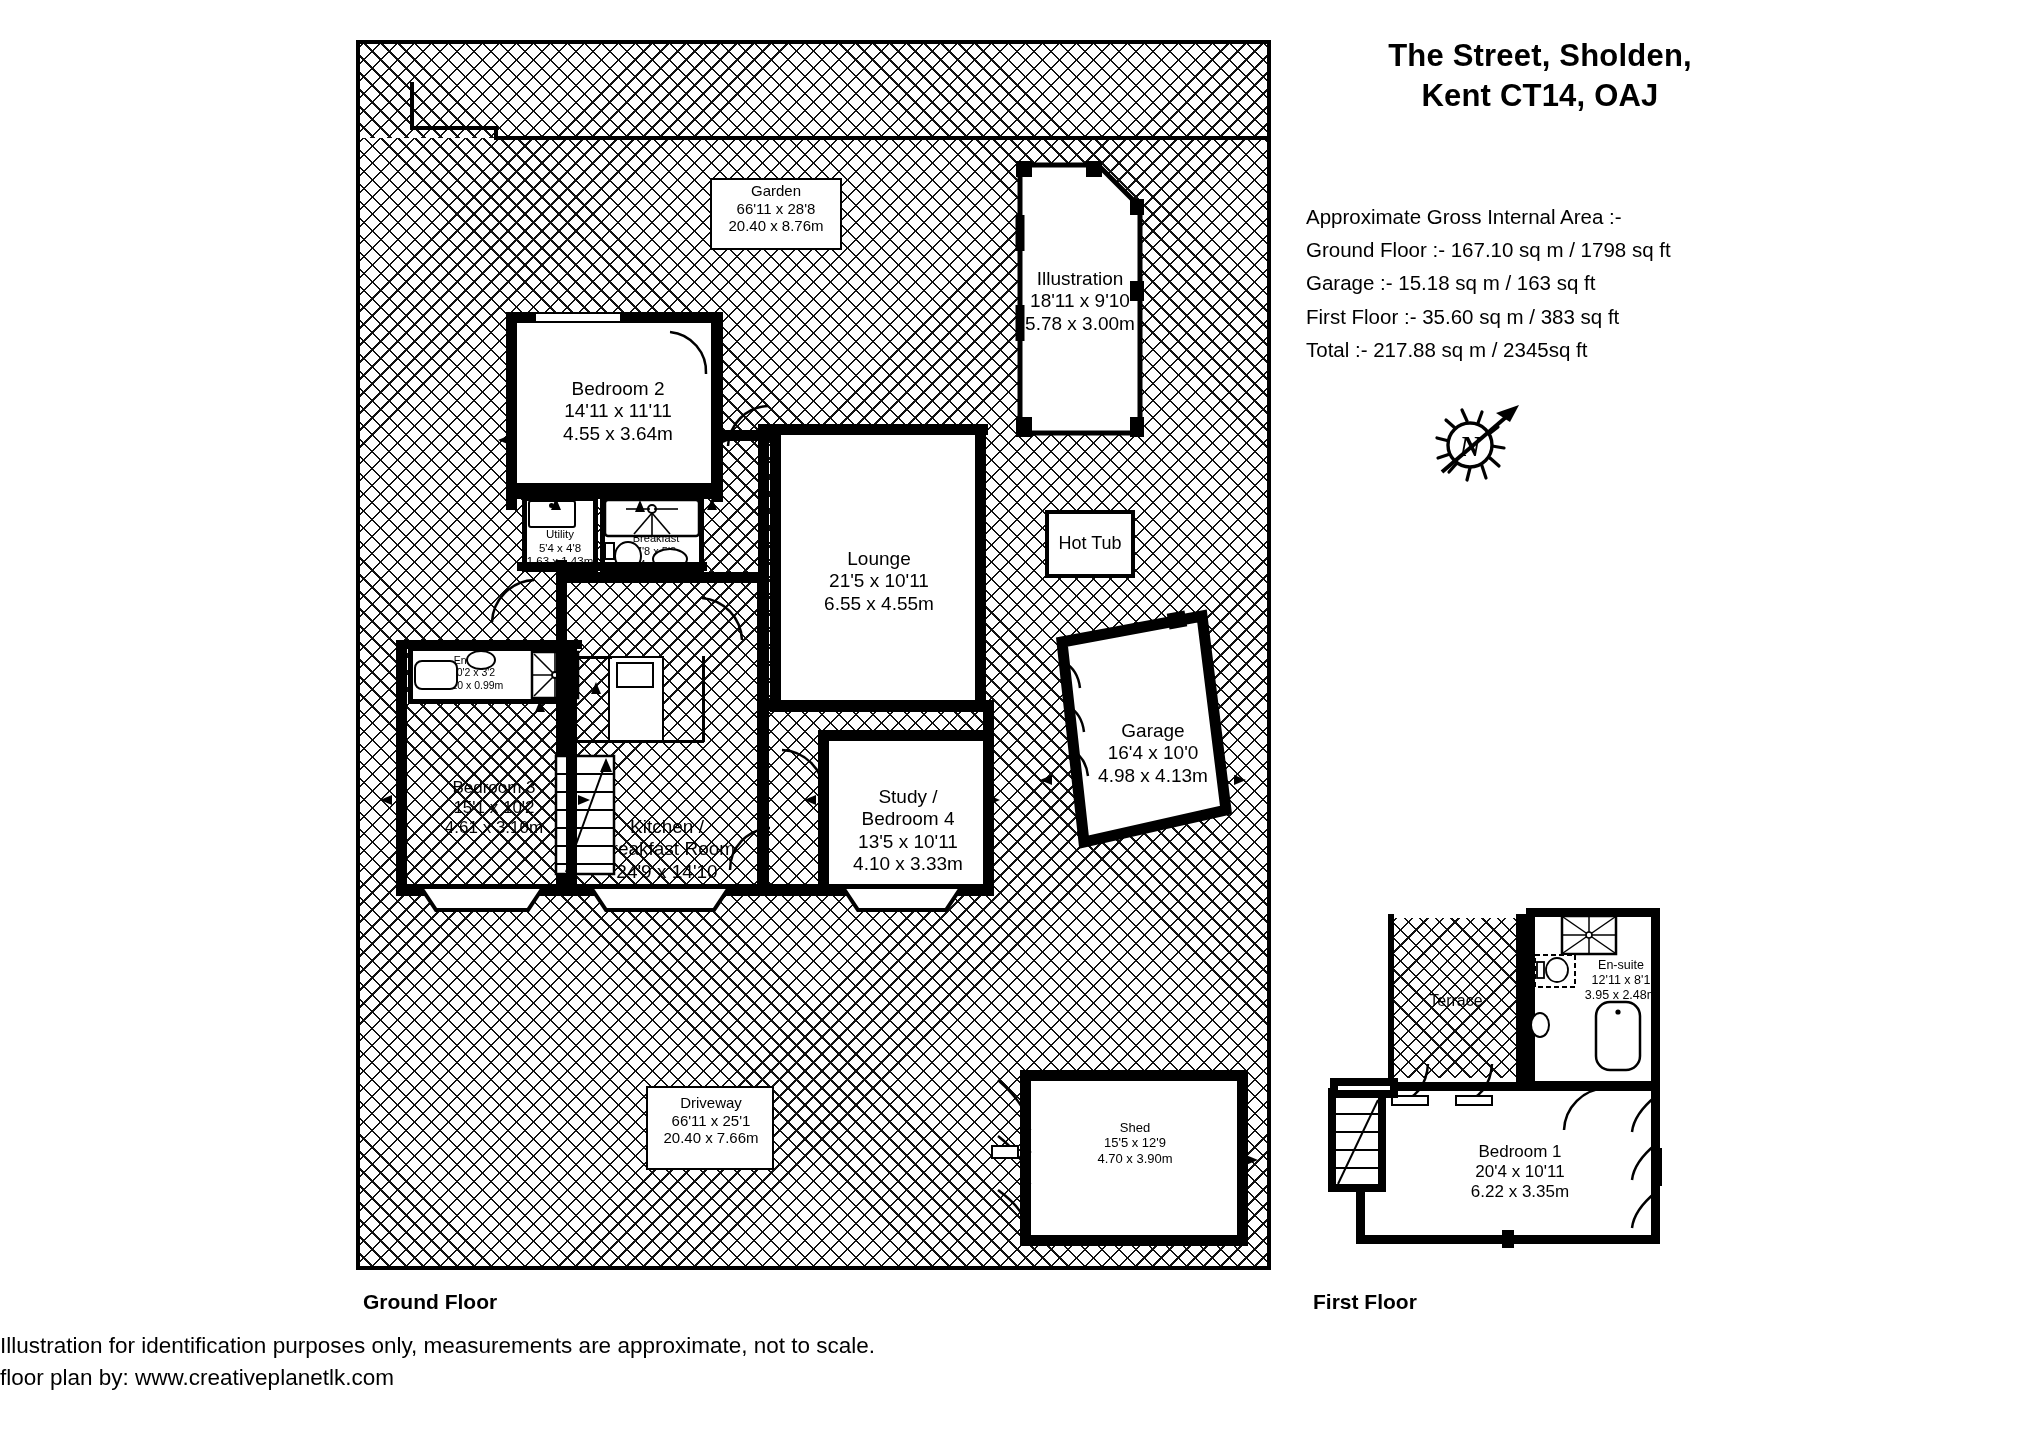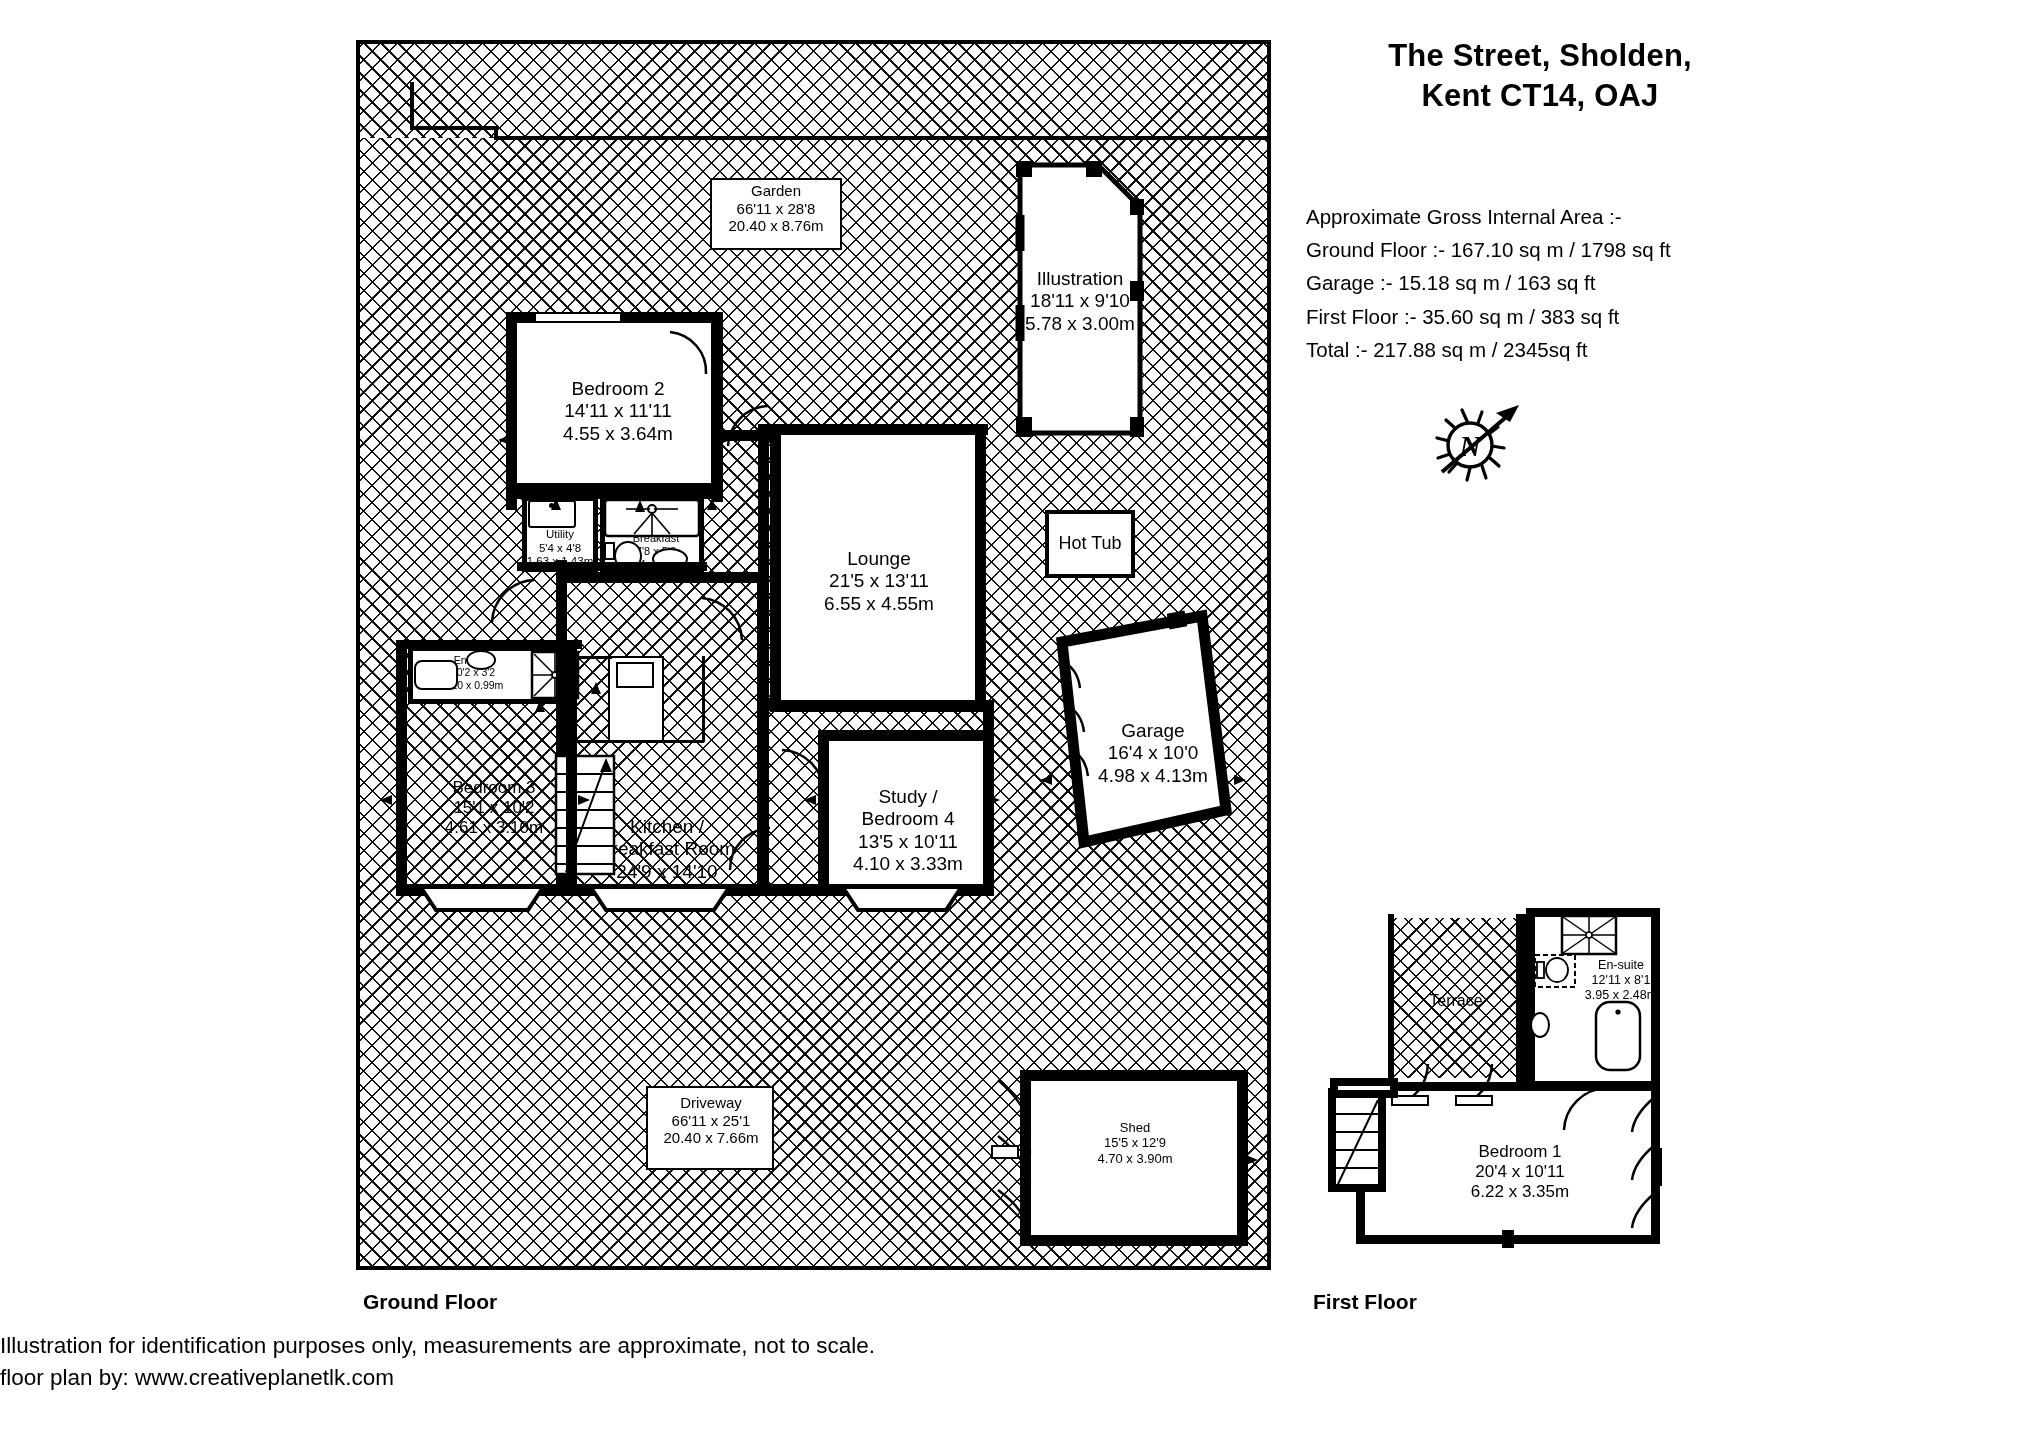--- a/index.html
+++ b/index.html
@@ -180,21 +180,21 @@
       <span class="nm">Bedroom 2</span>
       <span class="dm">14'11 x 11'11</span>
       <span class="dm">4.55 x 3.64m</span>
     </div>
 
     <div class="abs" style="left:536px;top:312px;width:84px;height:11px;background:#fff;border-top:2px solid #000;border-bottom:2px solid #000;"></div>
 
     <div class="abs" style="left:770px;top:424px;width:216px;height:288px;border:11px solid #000;background:#fff;"></div>
     <div class="lbl" style="left:784px;top:548px;width:190px;font-size:19px;">
       <span class="nm">Lounge</span>
-      <span class="dm">21'5 x 13'11</span>
+      <span class="dm">21'5 x 10'11</span>
       <span class="dm">6.55 x 4.55m</span>
     </div>
 
     <div class="abs" style="left:800px;top:424px;width:78px;height:11px;background:#fff;border-top:2px solid #000;border-bottom:2px solid #000;"></div>
 
     <div class="thin" style="left:1045px;top:510px;width:90px;height:68px;border-width:4px;"></div>
     <div class="lbl" style="left:1040px;top:533px;width:100px;font-size:18px;">
       <span class="nm">Hot Tub</span>
     </div>
 

